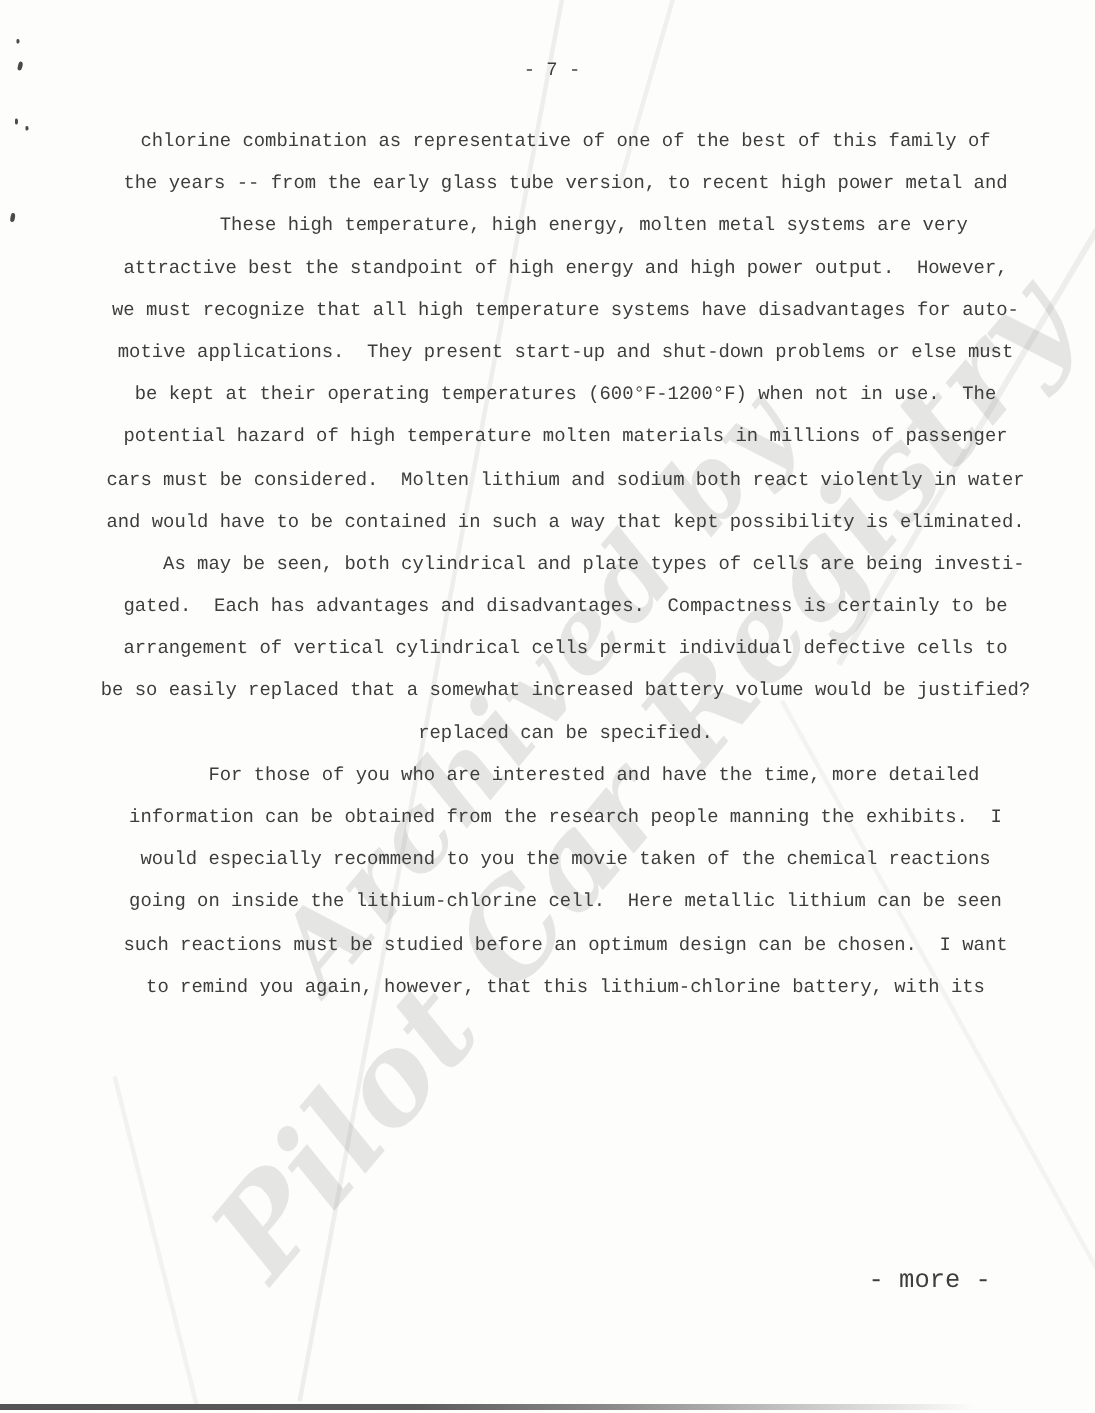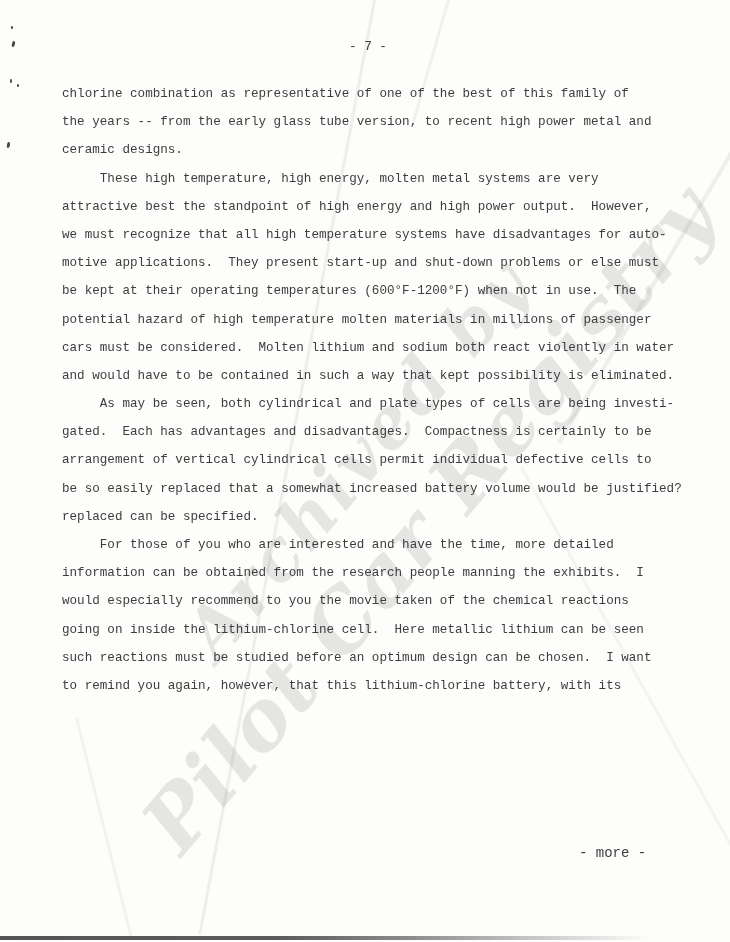--- a/index.html
+++ b/index.html
@@ -10,32 +10,32 @@
     background:#fdfdfc;
     overflow:hidden;
     color:#3d3d3d;
   }
   
   .page-number{
     position:absolute;left:62px;top:40px;width:612px;
     text-align:center;font-size:12.6px;white-space:pre;z-index:3;
   }
   .body-text{
-    position:absolute;left:62px;top:80px;width:630px;z-index:3;
+    position:absolute;left:62px;top:80px;width:630px;z-index:3;text-align:center;
   }
   .paragraph{margin:0;padding:0;}
   .text-line{
     white-space:pre;
     font-size:12.6px;
     height:28.2px;line-height:28.2px;
     letter-spacing:0;
   }
   .footer-more{
     position:absolute;left:579px;top:845px;
-    font-size:14px;white-space:pre;z-index:3;
+    font-size:17px;white-space:pre;z-index:3;
   }
   
   .watermark{
     position:absolute;left:400px;top:495px;
     transform:translate(-50%,-50%) rotate(-50deg);
     text-align:center;white-space:nowrap;
     color:rgba(40,40,40,0.115);
     font-family:"DejaVu Serif", serif;
     font-style:italic;font-weight:bold;
     z-index:1;pointer-events:none;
@@ -81,21 +81,20 @@
   <div class="speck speck-3"></div>
   <div class="speck speck-4"></div>
   <div class="speck speck-5"></div>
 
   <div class="page-number">- 7 -</div>
 
   <div class="body-text">
       <div class="paragraph">
         <div class="text-line">chlorine combination as representative of one of the best of this family of</div>
         <div class="text-line">the years -- from the early glass tube version, to recent high power metal and</div>
-        <div class="text-line">ceramic designs.</div>
       </div>
       <div class="paragraph">
         <div class="text-line">     These high temperature, high energy, molten metal systems are very</div>
         <div class="text-line">attractive best the standpoint of high energy and high power output.  However,</div>
         <div class="text-line">we must recognize that all high temperature systems have disadvantages for auto-</div>
         <div class="text-line">motive applications.  They present start-up and shut-down problems or else must</div>
         <div class="text-line">be kept at their operating temperatures (600°F-1200°F) when not in use.  The</div>
         <div class="text-line">potential hazard of high temperature molten materials in millions of passenger</div>
         <div class="text-line">cars must be considered.  Molten lithium and sodium both react violently in water</div>
         <div class="text-line">and would have to be contained in such a way that kept possibility is eliminated.</div>

